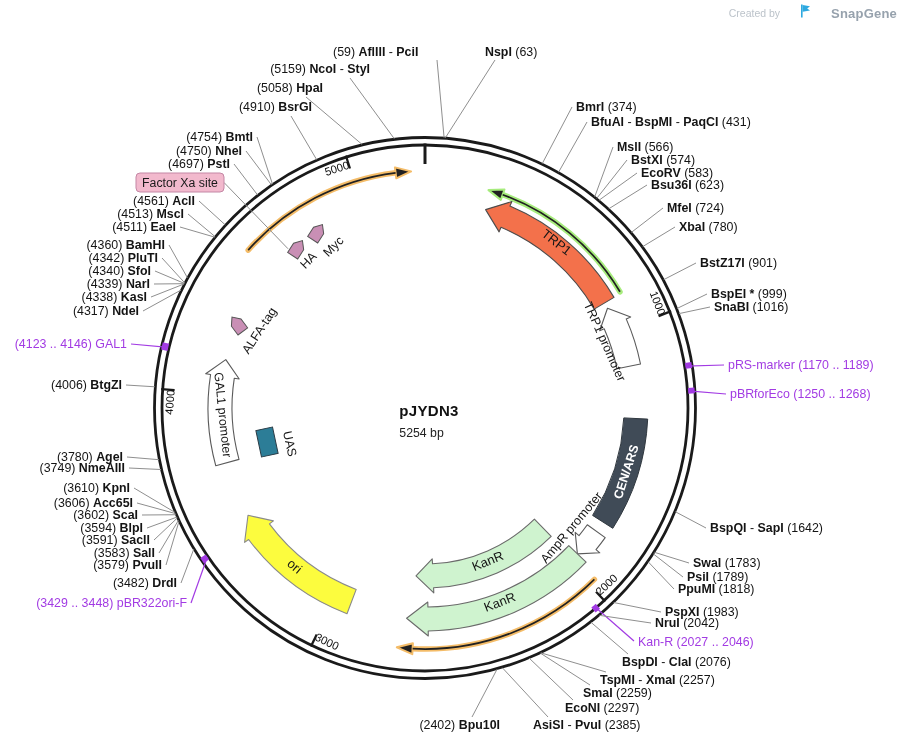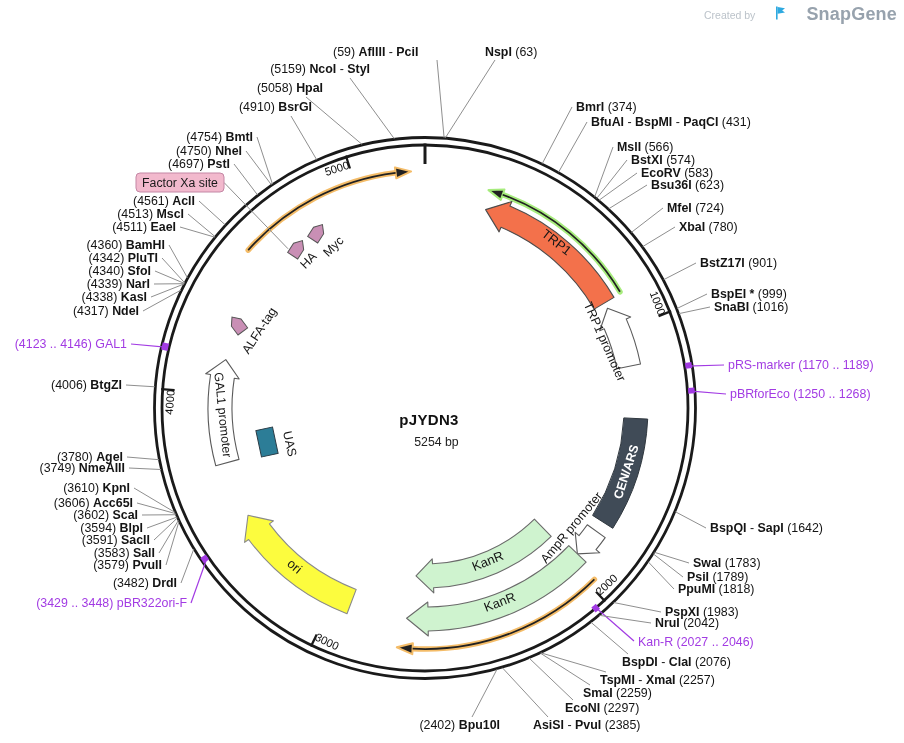--- a/index.html
+++ b/index.html
@@ -1,24 +1,24 @@
 <!DOCTYPE html>
 <html><head>
 <meta charset="utf-8">
 <style>
   html,body{margin:0;padding:0;background:#fff;}
   .stage{position:relative;width:904px;height:743px;background:#ffffff;overflow:hidden;
          font-family:"Liberation Sans", sans-serif;}
   #map{position:absolute;left:0;top:0;}
-  .title-block{position:absolute;left:429px;top:411px;transform:translateX(-50%);text-align:right;}
+  .title-block{position:absolute;left:429px;top:402px;transform:translateX(-50%);text-align:left;}
   .title-block .pname{font-size:15px;font-weight:bold;color:#111;letter-spacing:.3px;}
   .title-block .psize{font-size:12.3px;color:#222;margin-top:7px;}
   .watermark{position:absolute;right:7px;top:4px;display:flex;align-items:center;gap:20px;}
   .watermark .created{font-size:10.5px;color:#bcc3ca;}
-  .watermark .brand{font-size:18px;font-weight:bold;color:#97a2ad;letter-spacing:.2px;}
+  .watermark .brand{font-size:13px;font-weight:bold;color:#97a2ad;letter-spacing:.2px;}
   .flag{display:inline-block;}
   svg text{user-select:none;}
 </style>
 </head>
 <body>
 
 <div class="stage">
   <svg id="map" width="904" height="743" viewBox="0 0 904 743">
       <g>
         <circle cx="425" cy="408" r="270.5" fill="none" stroke="#1a1a1a" stroke-width="2.8"></circle>

